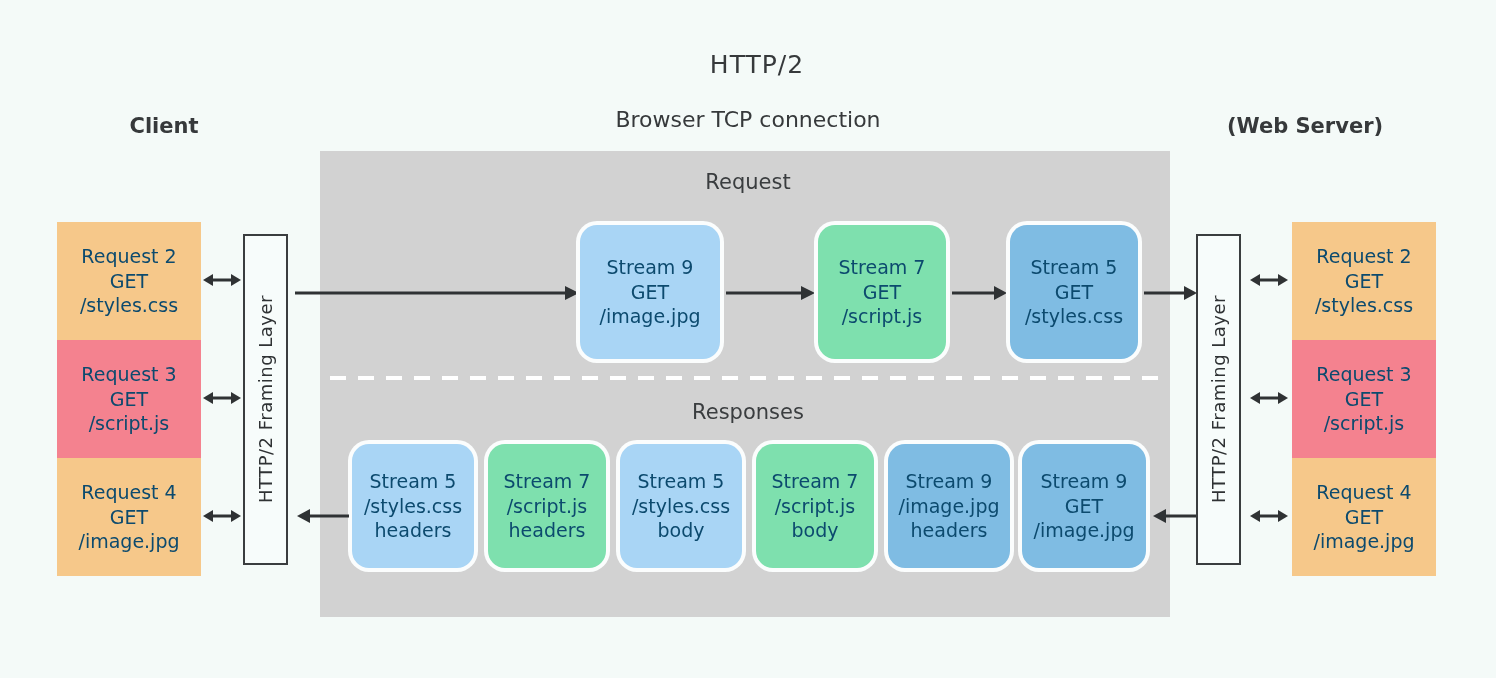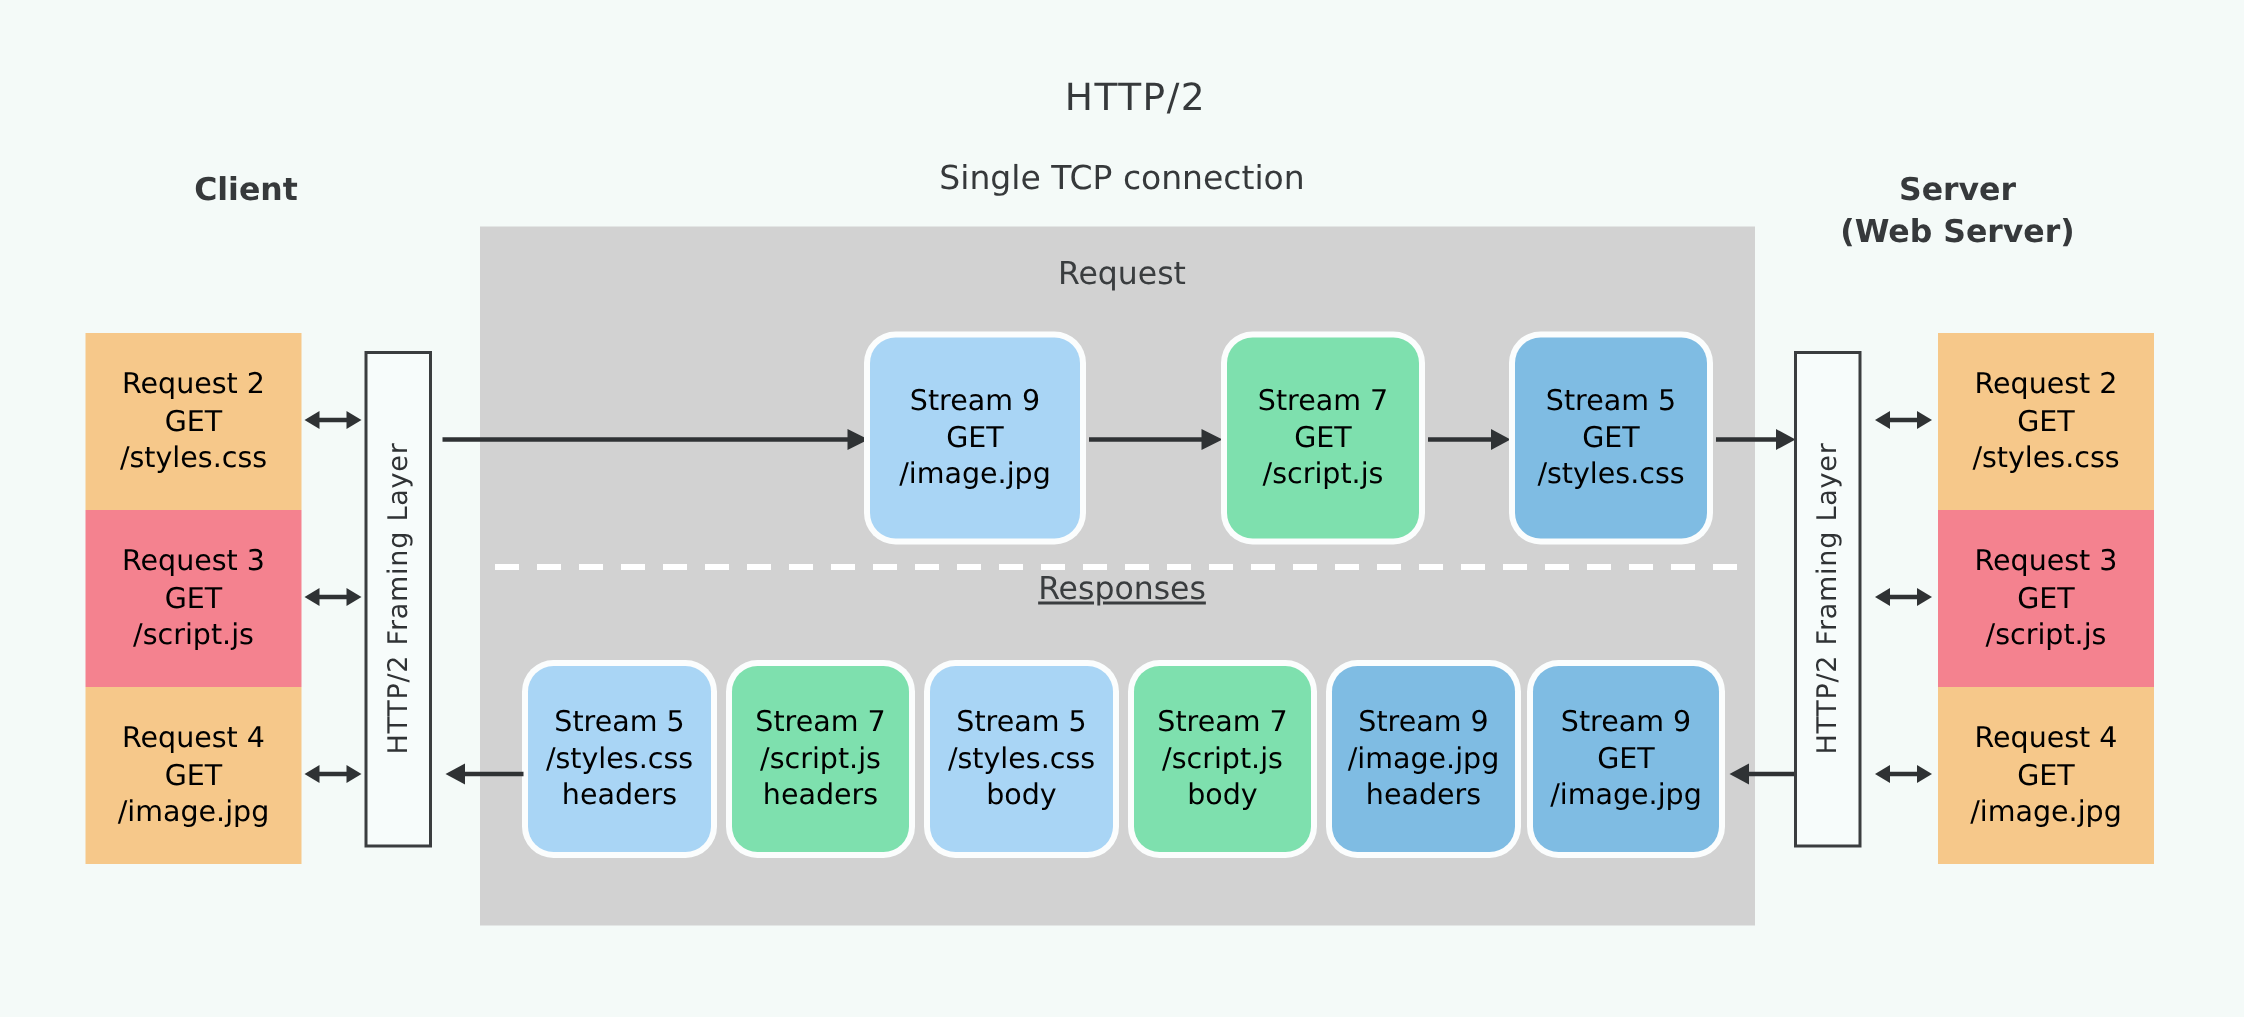--- a/index.html
+++ b/index.html
@@ -56,41 +56,41 @@
     background: #d2d2d2;
   }
   .panel-heading {
     position: absolute;
     left: 0; right: 0;
     text-align: center;
     font-size: 21px;
     color: #3a3d3f;
   }
   #requests-heading { top: 170px; }
-  #responses-heading { top: 380px; text-decoration: underline; }
+  #responses-heading { top: 400px; }
 
   .divider {
     position: absolute;
     left: 330px;
     top: 376px;
     width: 832px;
     height: 4px;
     background-image: repeating-linear-gradient(
        to right, #ffffff 0 16px, rgba(255,255,255,0) 16px 28px);
   }
 
   
   .box {
     position: absolute;
     display: flex;
     flex-direction: column;
     align-items: center;
     justify-content: center;
     text-align: center;
-    color: #000000;
+    color: #0c4a6e;
     line-height: 1.3;
     font-size: 19px;
   }
   .box span { display: block; white-space: nowrap; }
 
   
   .edge-box { width: 144px; height: 118px; font-size: 19px; }
 
   
   .stream-card {
@@ -124,21 +124,21 @@
   
   .arrow { position: absolute; }
   .arrow svg { display: block; overflow: visible; }
 </style>
 </head>
 <body style="background: rgb(244, 250, 248);">
 
 <div class="stage">
 
   <div class="title">HTTP/2</div>
-  <div class="subtitle">Single TCP connection</div>
+  <div class="subtitle">Browser TCP connection</div>
 
   <div class="panel" style="background: rgb(210, 210, 210);"></div>
   <div class="panel-heading" id="requests-heading">Request</div>
   <div class="panel-heading" id="responses-heading">Responses</div>
   <div class="divider"></div>
 
   <div class="endpoint-label" id="client-label">
     <div>Client</div>
   </div>
 
@@ -268,21 +268,20 @@
     </svg>
   </div>
   <div class="arrow" style="left:296px; top:504px;">
     <svg width="54" height="24" viewBox="0 0 54 24">
       <path d="M53 12 H13" stroke="#2f3234" stroke-width="3" fill="none"></path>
       <path d="M1 12 L14 5 L14 19 Z" fill="#2f3234"></path>
     </svg>
   </div>
 
   <div class="endpoint-label" id="server-label">
-    <div>Server</div>
     <div>(Web Server)</div>
   </div>
 
   <div class="framing" id="framing-right">
     <span>HTTP/2 Framing Layer</span>
   </div>
 
   <div class="arrow" style="left:1249px; top:268px;">
     <svg width="40" height="24" viewBox="0 0 40 24">
       <path d="M6 12 H34" stroke="#2f3234" stroke-width="3" fill="none"></path>

